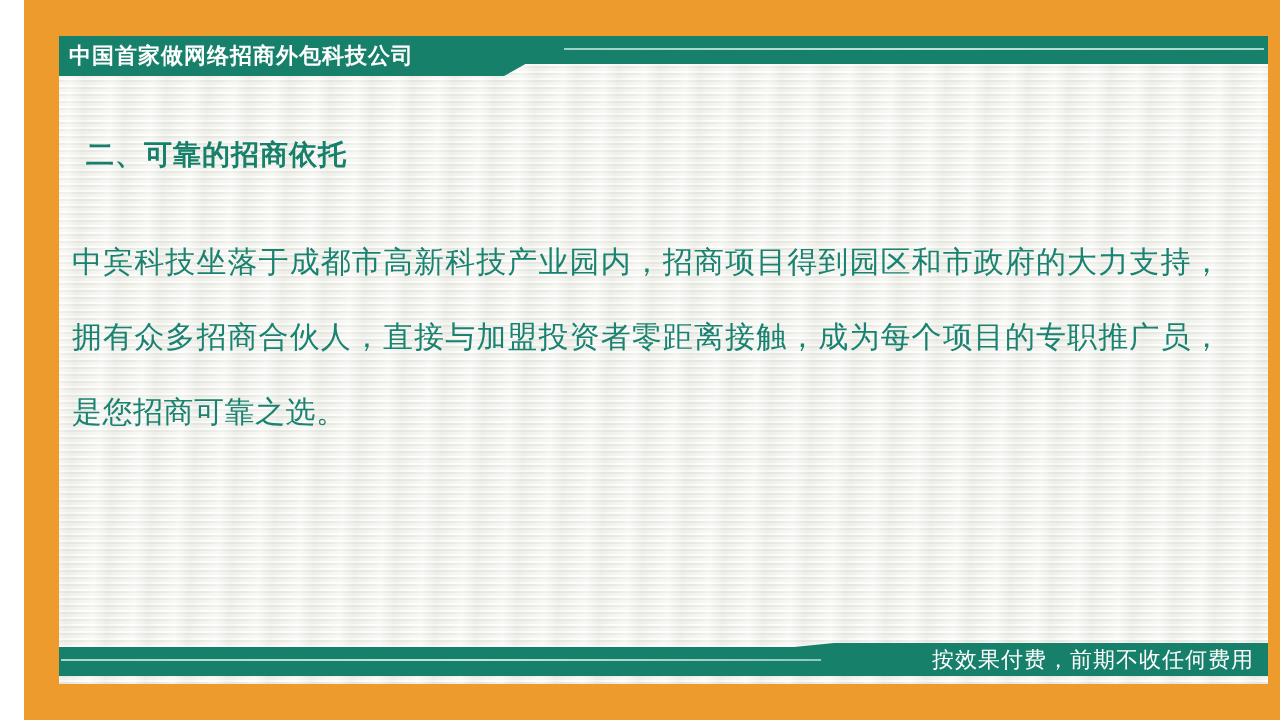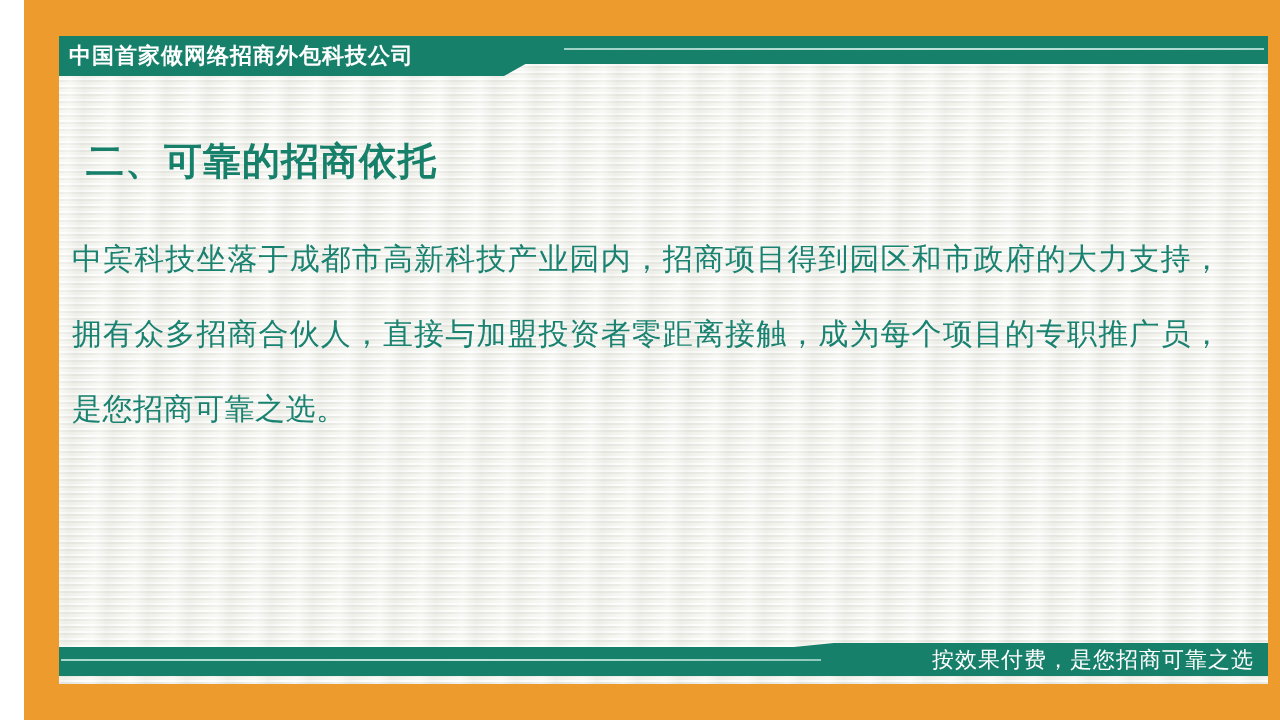--- a/index.html
+++ b/index.html
@@ -106,32 +106,32 @@
     left: 35px;
     top: 76px;
     width: 1209px;
     height: 560px;
   }
   .section-heading {
     position: absolute;
     left: 27px;
     top: 60px;
     color: #16806a;
-    font-size: 38px;
+    font-size: 28px;
     font-weight: bold;
     letter-spacing: 1px;
     white-space: nowrap;
   }
   .body-text {
     position: absolute;
     left: 13px;
     top: 148px;
     width: 1150px;
     color: #1a8270;
-    font-family: Liberation Mono, monospace;
+    font-family: Liberation Sans, sans-serif;
     font-size: 30px;
     line-height: 75px;
     letter-spacing: 0.5px;
     text-align: justify;
     text-justify: inter-character;
   }
 
   
   .footer-band {
     position: absolute;
@@ -201,16 +201,16 @@
 
   <div class="content">
     <div class="section-heading">二、可靠的招商依托</div>
     <div class="body-text">中宾科技坐落于成都市高新科技产业园内，招商项目得到园区和市政府的大力支持，拥有众多招商合伙人，直接与加盟投资者零距离接触，成为每个项目的专职推广员，是您招商可靠之选。</div>
   </div>
 
   <div class="footer-band">
     <div class="footer-shape"></div>
     <div class="footer-shape-right"></div>
     <div class="footer-rule"></div>
-    <div class="footer-text">按效果付费，是您招商可靠之选</div>
+    <div class="footer-text">按效果付费，前期不收任何费用</div>
   </div>
 
 </div>
 
 </body></html>

